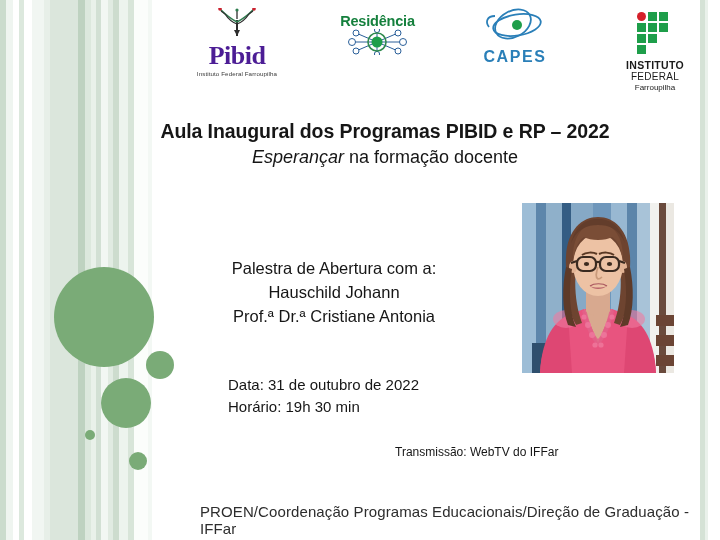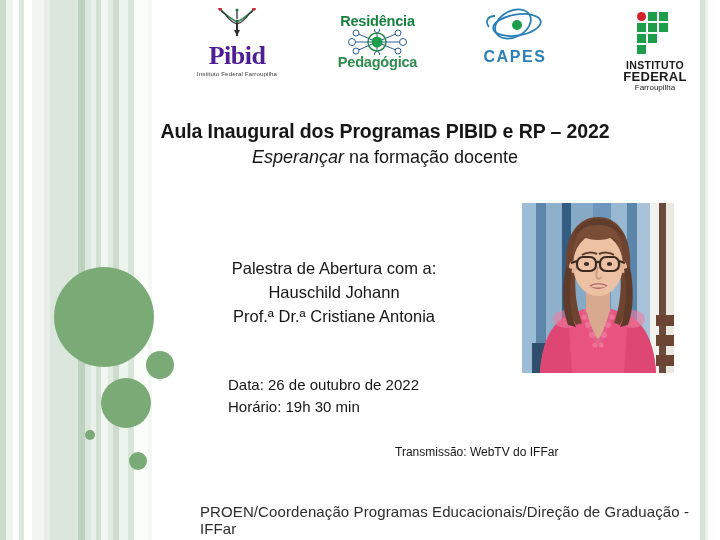--- a/index.html
+++ b/index.html
@@ -108,22 +108,22 @@
   
   .iffar { left: 440px; top: 4px; width: 110px; }
   .if-t1 {
     font-size: 10.5px;
     font-weight: bold;
     color: #1a1a1a;
     line-height: 10.5px;
     letter-spacing: 0.3px;
   }
   .if-t2 {
-    font-size: 13px;
-    font-weight: bold;
+    font-size: 10px;
+    font-weight: normal;
     color: #1a1a1a;
     line-height: 11px;
     letter-spacing: 0.3px;
   }
   .if-t3 {
     font-size: 8px;
     color: #1a1a1a;
     line-height: 11px;
   }
 
@@ -283,21 +283,20 @@
             <circle cx="78" cy="4" r="3"></circle>
             <circle cx="83" cy="13" r="3.5"></circle>
             <circle cx="78" cy="22" r="3"></circle>
             <circle cx="57" cy="1" r="2.6"></circle>
             <circle cx="57" cy="25" r="2.6"></circle>
           </g>
           <circle cx="57" cy="13" r="9" fill="none" stroke="#2f8a4e" stroke-width="1.6"></circle>
           <circle cx="57" cy="13" r="5.5" fill="#1e9e4a"></circle>
         </svg>
       </div>
-      <div class="resped-bottom">Pedagógica</div>
     </div>
 
     <div class="logo capes">
       <div>
         <svg width="100" height="36" viewBox="0 0 100 36">
           <g fill="none" stroke="#2a7fb8" stroke-width="1.8">
             <ellipse cx="52" cy="17" rx="24" ry="10.5" transform="rotate(-9 52 17)"></ellipse>
             <ellipse cx="48" cy="16" rx="19" ry="13" transform="rotate(-28 48 16)"></ellipse>
             <path d="M30,8 C22,8 20,14 24,19"></path>
           </g>
@@ -335,21 +334,21 @@
     <span class="ital">Esperançar</span><span> na formação docente</span>
   </div>
 
   <div class="speaker">
     <div>Palestra de Abertura com a:</div>
     <div>Hauschild Johann</div>
     <div>Prof.ª Dr.ª Cristiane Antonia</div>
   </div>
 
   <div class="datetime">
-    <div>Data: 26 de outubro de 2022</div>
+    <div>Data: 31 de outubro de 2022</div>
     <div>Horário: 19h 30 min</div>
   </div>
 
   <div class="broadcast">Transmissão: WebTV do IFFar</div>
 
   <div class="footer">PROEN/Coordenação  Programas  Educacionais/Direção  de Graduação  - IFFar</div>
 
   <div class="photo">
     <svg width="152" height="170" viewBox="0 0 152 170">
       <defs>

